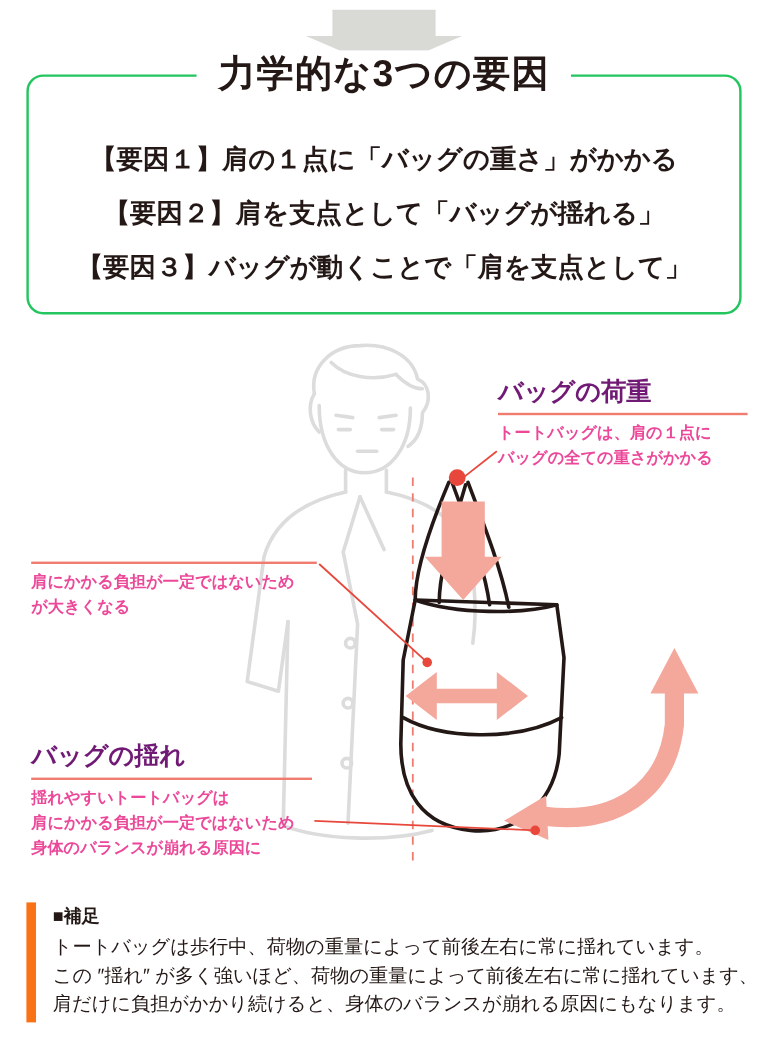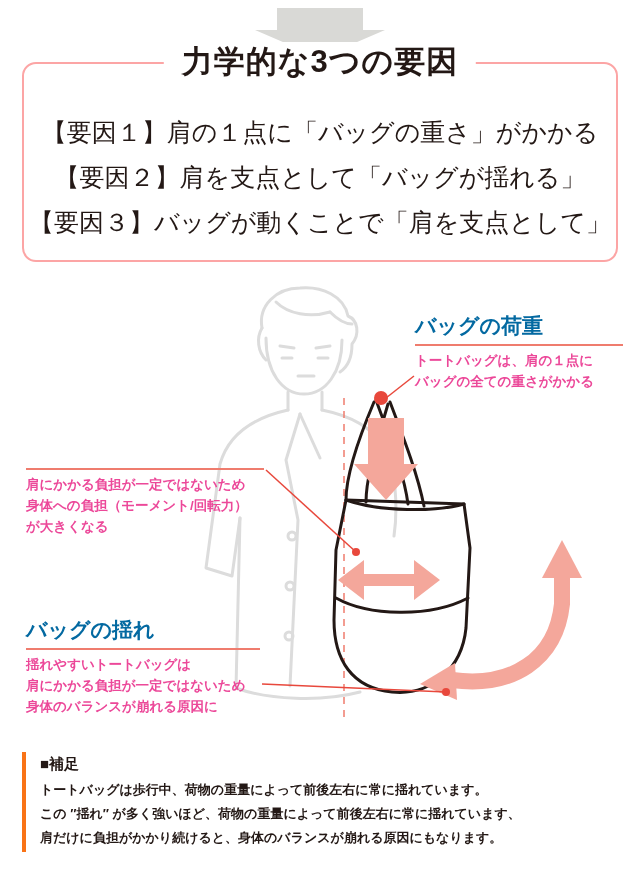--- a/index.html
+++ b/index.html
@@ -30,21 +30,21 @@
     height: 50px;
   }
 
   
   .headline-box {
     position: absolute;
     left: 22px;
     top: 62px;
     width: 596px;
     height: 200px;
-    border: 2px solid #fca5a5;
+    border: 2px solid #22c55e;
     border-radius: 14px;
     box-sizing: border-box;
   }
   .headline-title {
     position: absolute;
     left: 50%;
     top: -22px;
     transform: translateX(-50%);
     background: #ffffff;
     padding: 0 18px;
@@ -55,43 +55,43 @@
     line-height: 40px;
   }
   .headline-lines {
     position: absolute;
     left: 0;
     top: 46px;
     width: 100%;
     text-align: center;
   }
   .headline-line {
-    font-size: 25px;
-    font-weight: normal;
+    font-size: 22px;
+    font-weight: bold;
     letter-spacing: 0px;
     line-height: 45px;
     white-space: nowrap;
   }
 
   
   .illus {
     position: absolute;
     left: 0;
     top: 268px;
     width: 640px;
     height: 470px;
   }
   .illus svg {
     display: block;
   }
 
   
   .anno-heading {
     position: absolute;
-    color: #0369a1;
+    color: #701a75;
     font-weight: bold;
     font-size: 21px;
     white-space: nowrap;
     letter-spacing: 0px;
   }
   .anno-body {
     position: absolute;
     color: #ec4899;
     font-weight: bold;
     font-size: 13.5px;
@@ -119,35 +119,34 @@
   #sway-rule    { left: 26px; top: 380px; width: 234px; }
   #sway-body    { left: 26px; top: 386px; }
 
   
   .footnote {
     position: absolute;
     left: 22px;
     top: 752px;
     width: 596px;
     height: 100px;
-    border-left: 4px solid #f97316;
+    border-left: 8px solid #f97316;
     box-sizing: border-box;
     padding-left: 14px;
   }
   .footnote-title {
     font-size: 15px;
     font-weight: bold;
     line-height: 24px;
     margin-bottom: 2px;
   }
   .footnote-line {
-    font-size: 13px;
+    font-size: 16px;
     line-height: 24px;
     white-space: nowrap;
-    font-weight: bold;
   }
 </style>
 </head>
 <body>
 
 <div class="page">
 
   <div class="top-arrow">
     <svg width="130" height="50" viewBox="0 0 130 50" xmlns="http://www.w3.org/2000/svg">
       <polygon points="22,0 108,0 108,22 130,22 65,50 0,22 22,22" fill="#d9d9d6"></polygon>
@@ -243,21 +242,20 @@
     <div class="anno-heading" id="load-heading">バッグの荷重</div>
     <div class="anno-rule" id="load-rule"></div>
     <div class="anno-body" id="load-body">
       <div>トートバッグは、肩の１点に</div>
       <div>バッグの全ての重さがかかる</div>
     </div>
 
     <div class="anno-rule" id="dist-rule"></div>
     <div class="anno-body" id="dist-body">
       <div>肩にかかる負担が一定ではないため</div>
-      <div>身体への負担（モーメント/回転力）</div>
       <div>が大きくなる</div>
     </div>
 
     <div class="anno-heading" id="sway-heading">バッグの揺れ</div>
     <div class="anno-rule" id="sway-rule"></div>
     <div class="anno-body" id="sway-body">
       <div>揺れやすいトートバッグは</div>
       <div>肩にかかる負担が一定ではないため</div>
       <div>身体のバランスが崩れる原因に</div>
     </div>

